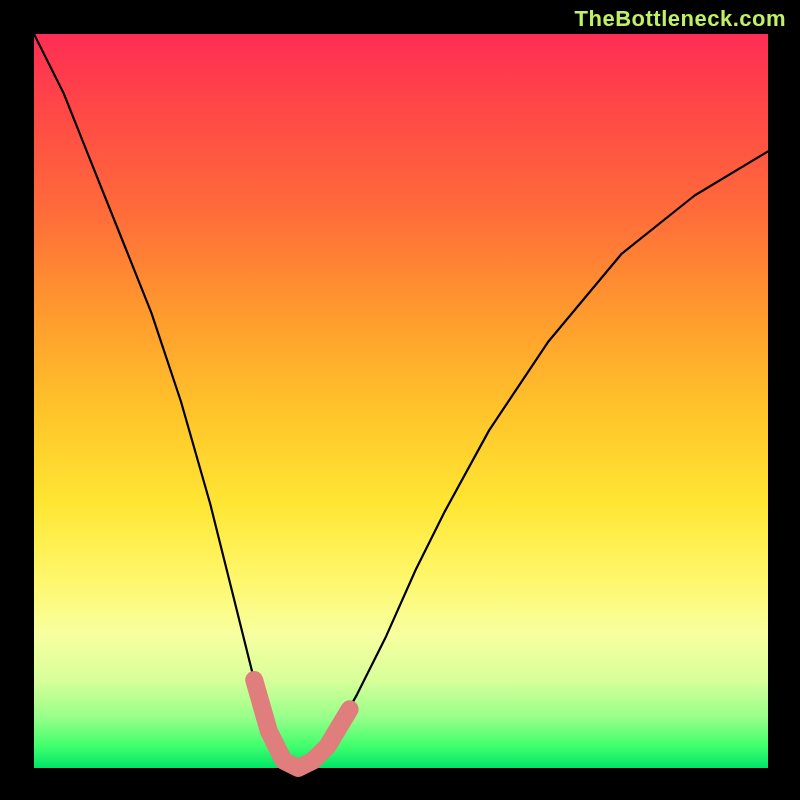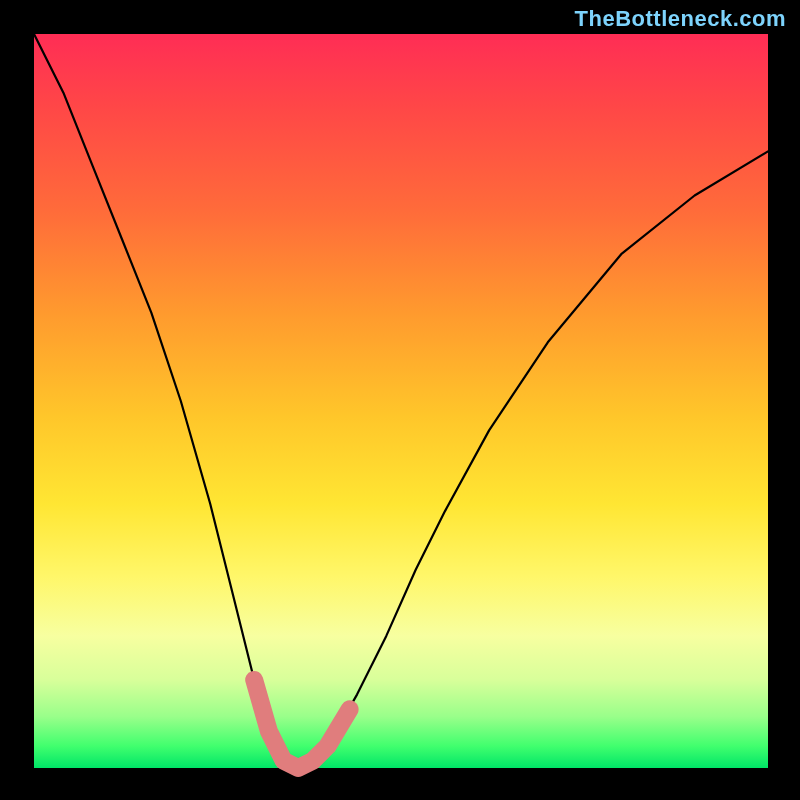--- a/index.html
+++ b/index.html
@@ -16,21 +16,21 @@
     left: 0;
     top: 0;
     width: 800px;
     height: 800px;
     background: #000;
   }
   .watermark {
     position: absolute;
     top: 6px;
     right: 14px;
-    color: #7dd3fc;
+    color: #bef264;
     font-size: 22px;
     font-weight: 600;
     letter-spacing: 0.5px;
     user-select: none;
   }
   .plot {
     position: absolute;
     left: 34px;
     top: 34px;
     width: 734px;

